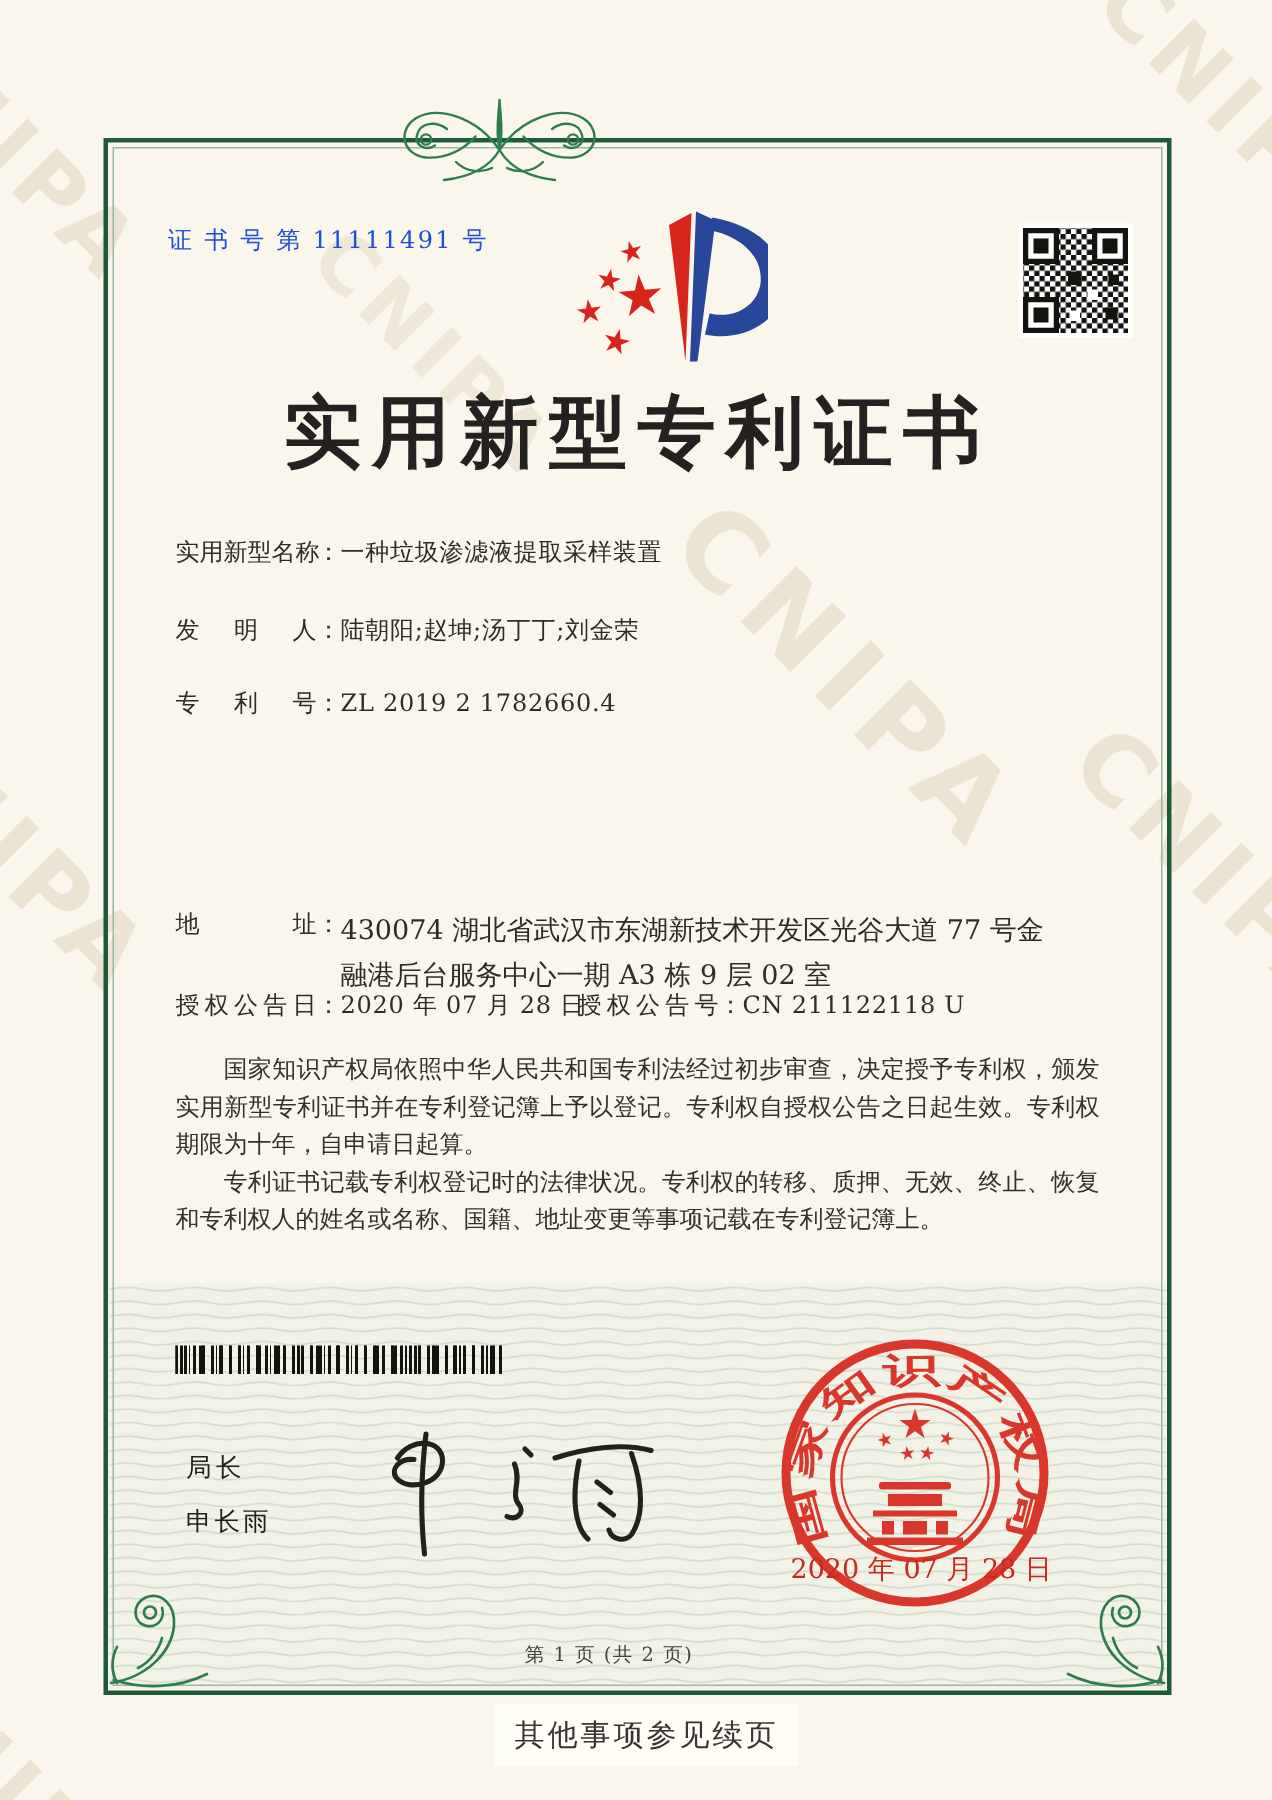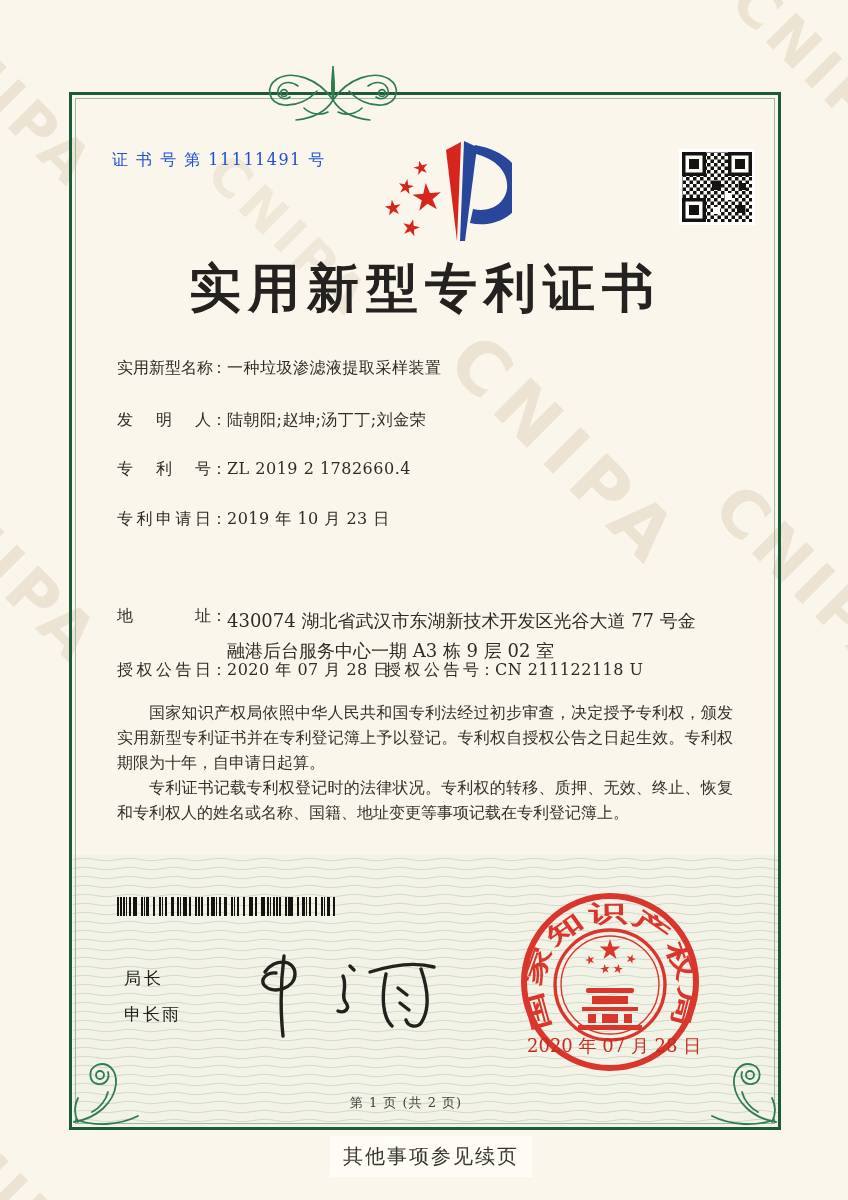--- a/index.html
+++ b/index.html
@@ -184,23 +184,20 @@
   <div class="abs title">实用新型专利证书</div>
 
   <div class="f-row" style="top:358px;">
     <span class="fl">实用新型名称</span><span class="fc">：</span><span class="fv">一种垃圾渗滤液提取采样装置</span>
   </div>
   <div class="f-row" style="top:410px;">
     <span class="fl">发明人</span><span class="fc">：</span><span class="fv">陆朝阳;赵坤;汤丁丁;刘金荣</span>
   </div>
   <div class="f-row" style="top:459px;">
     <span class="fl">专利号</span><span class="fc">：</span><span class="fv">ZL 2019 2 1782660.4</span>
-  </div>
-  <div class="f-row" style="top:509px;">
-    <span class="fl">专利申请日</span><span class="fc">：</span><span class="fv">2019 年 10 月 23 日</span>
   </div>
   <div class="f-row addr" style="top:606px;">
     <span class="fl">地址</span><span class="fc">：</span><span class="fv"><span class="addr-line">430074 湖北省武汉市东湖新技术开发区光谷大道 77 号金</span><span class="addr-line">融港后台服务中心一期 A3 栋 9 层 02 室</span></span>
   </div>
   <div class="f-row" style="top:660px;">
     <span class="fl">授权公告日</span><span class="fc">：</span><span class="fv">2020 年 07 月 28 日</span>
     <span class="pair2">
       <span class="fl">授权公告号</span><span class="fc">：</span><span class="fv">CN 211122118 U</span>
     </span>
   </div>

